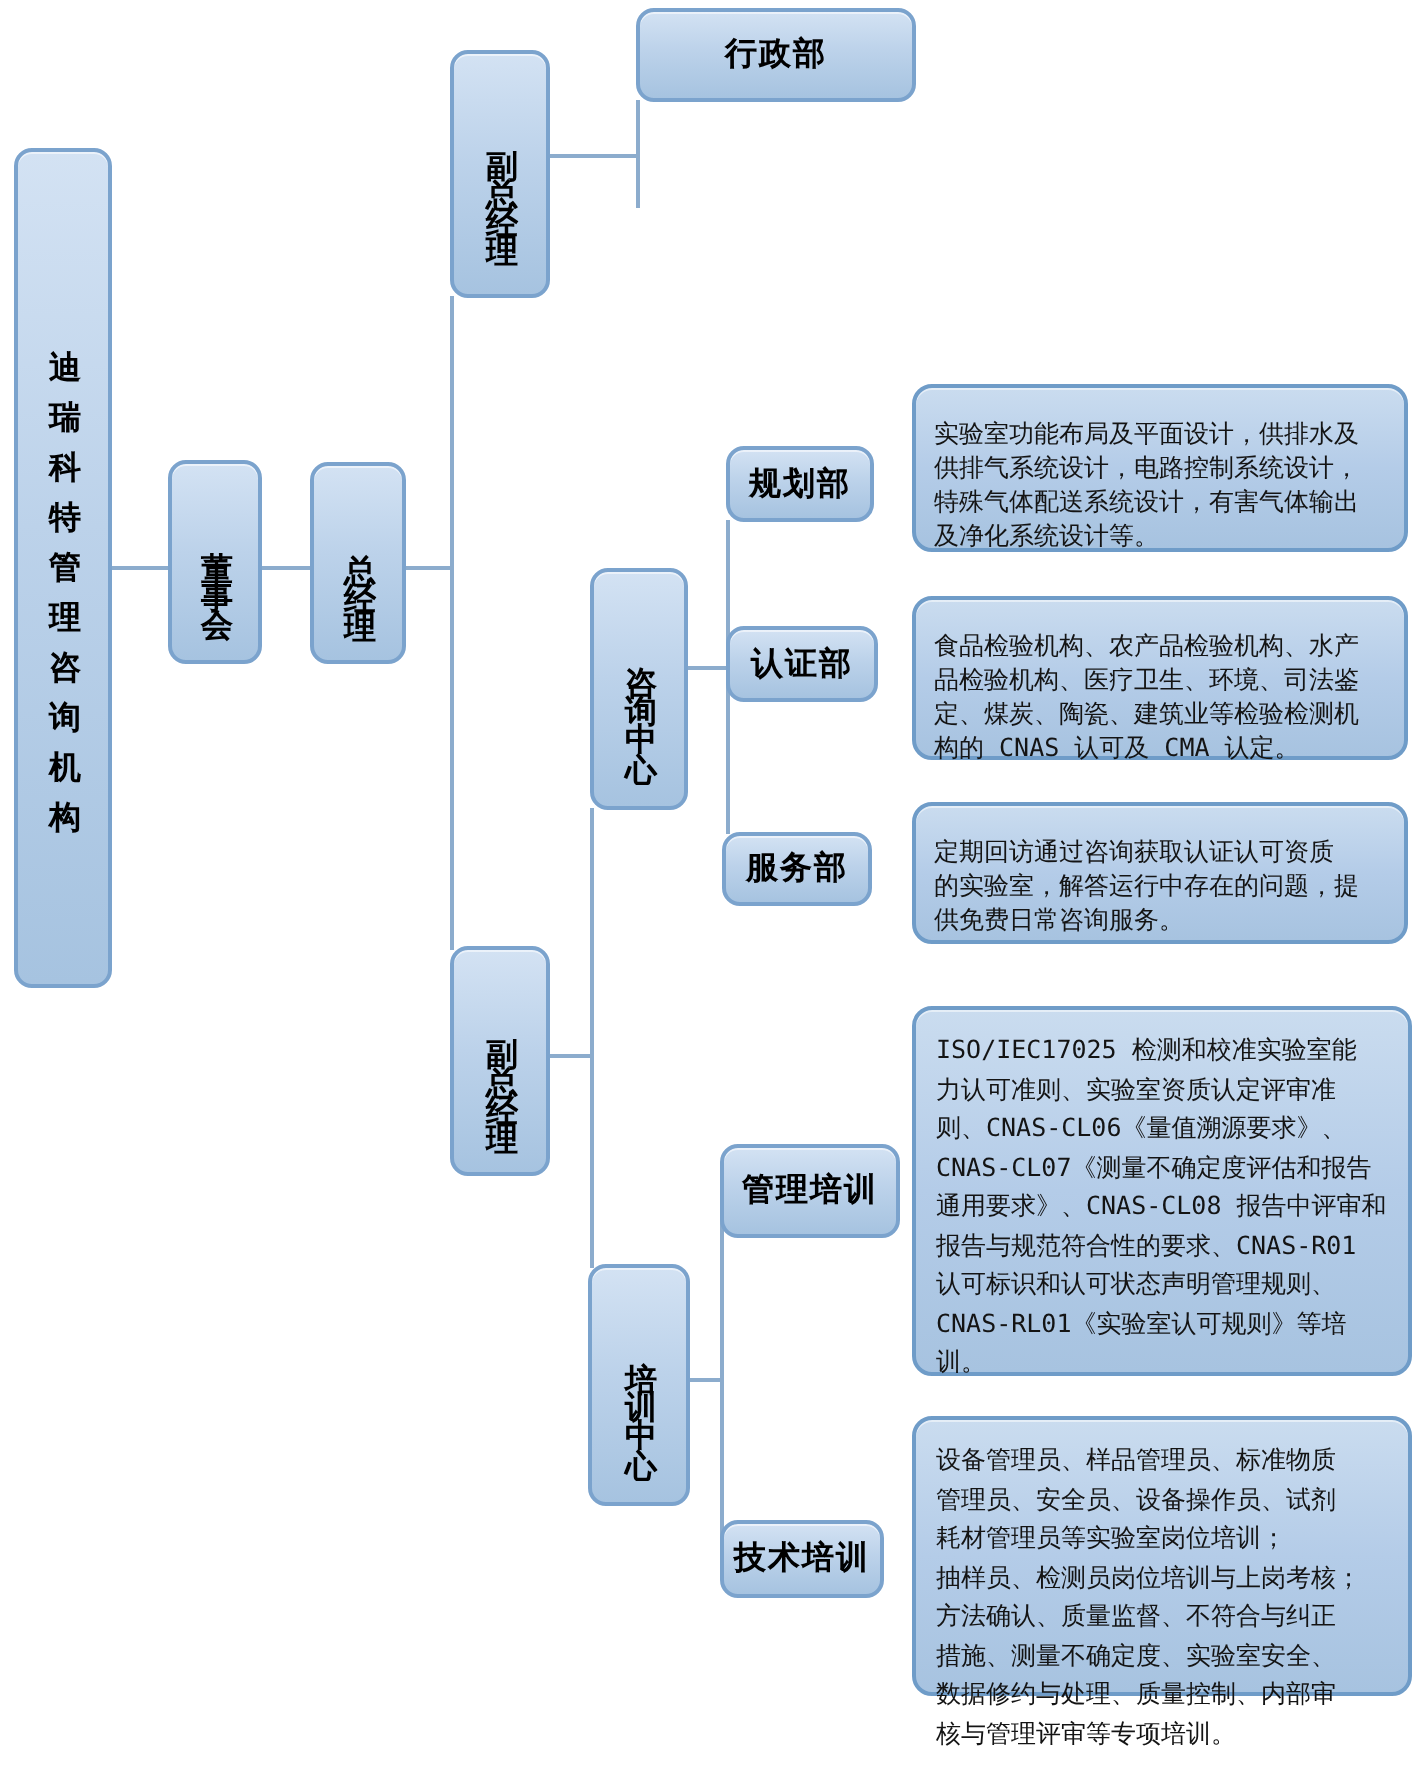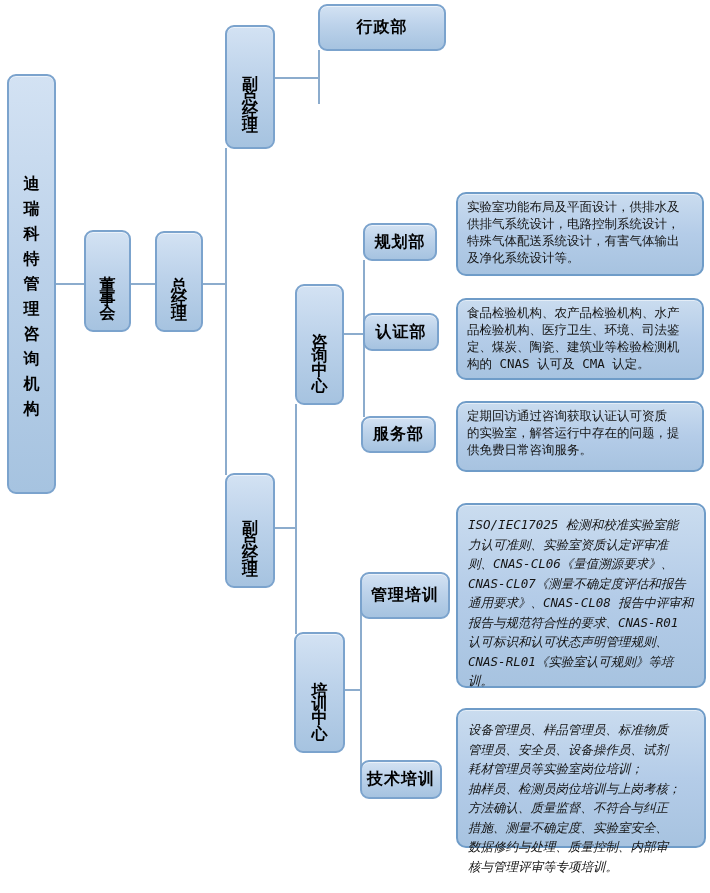--- a/index.html
+++ b/index.html
@@ -35,28 +35,28 @@
   }
   .vtext.ls-lg{letter-spacing:25px;}
   
   .desc{
     position:absolute;z-index:2;
     border:2px solid #6f9cc8;
     border-radius:10px;
     background:linear-gradient(180deg,#cadcef 0%,#b4cce8 50%,#a7c3e0 100%);
     box-shadow:inset 0 1px 0 rgba(255,255,255,.5);
     box-sizing:border-box;
-    padding:4px 9px;
+    padding:14px 9px;
     color:#141414;
     font-family:"DejaVu Sans Mono", monospace;
     font-size:12.5px;
     line-height:17px;
     white-space:pre-wrap;
   }
-  .desc.lh-lg{line-height:19.5px;padding:10px 10px;font-style:italic;}
+  .desc.lh-lg{line-height:19.5px;padding:10px 10px;}
 </style>
 </head>
 <body>
 
 <div class="canvas">
 
   <div class="line h" style="left:55px;top:283px;width:30px"></div>
   <div class="line h" style="left:131px;top:283px;width:25px"></div>
   <div class="line h" style="left:202px;top:283px;width:25px"></div>
   <div class="line v" style="left:225px;top:148px;height:327px"></div>
@@ -84,21 +84,21 @@
   <div class="node" style="left:225px;top:473px;width:50px;height:115px">
     <span class="vtext">副总经理</span>
   </div>
   <div class="node" style="left:295px;top:284px;width:49px;height:121px">
     <span class="vtext">咨询中心</span>
   </div>
   <div class="node" style="left:294px;top:632px;width:51px;height:121px">
     <span class="vtext">培训中心</span>
   </div>
 
-  <div class="node hbox" style="left:318px;top:4px;width:128px;height:47px">
+  <div class="node hbox" style="left:318px;top:4px;width:140px;height:47px">
     <span>行政部</span>
   </div>
   <div class="node hbox" style="left:363px;top:223px;width:74px;height:38px">
     <span>规划部</span>
   </div>
   <div class="node hbox" style="left:363px;top:313px;width:76px;height:38px">
     <span>认证部</span>
   </div>
   <div class="node hbox" style="left:361px;top:416px;width:75px;height:37px">
     <span>服务部</span>

